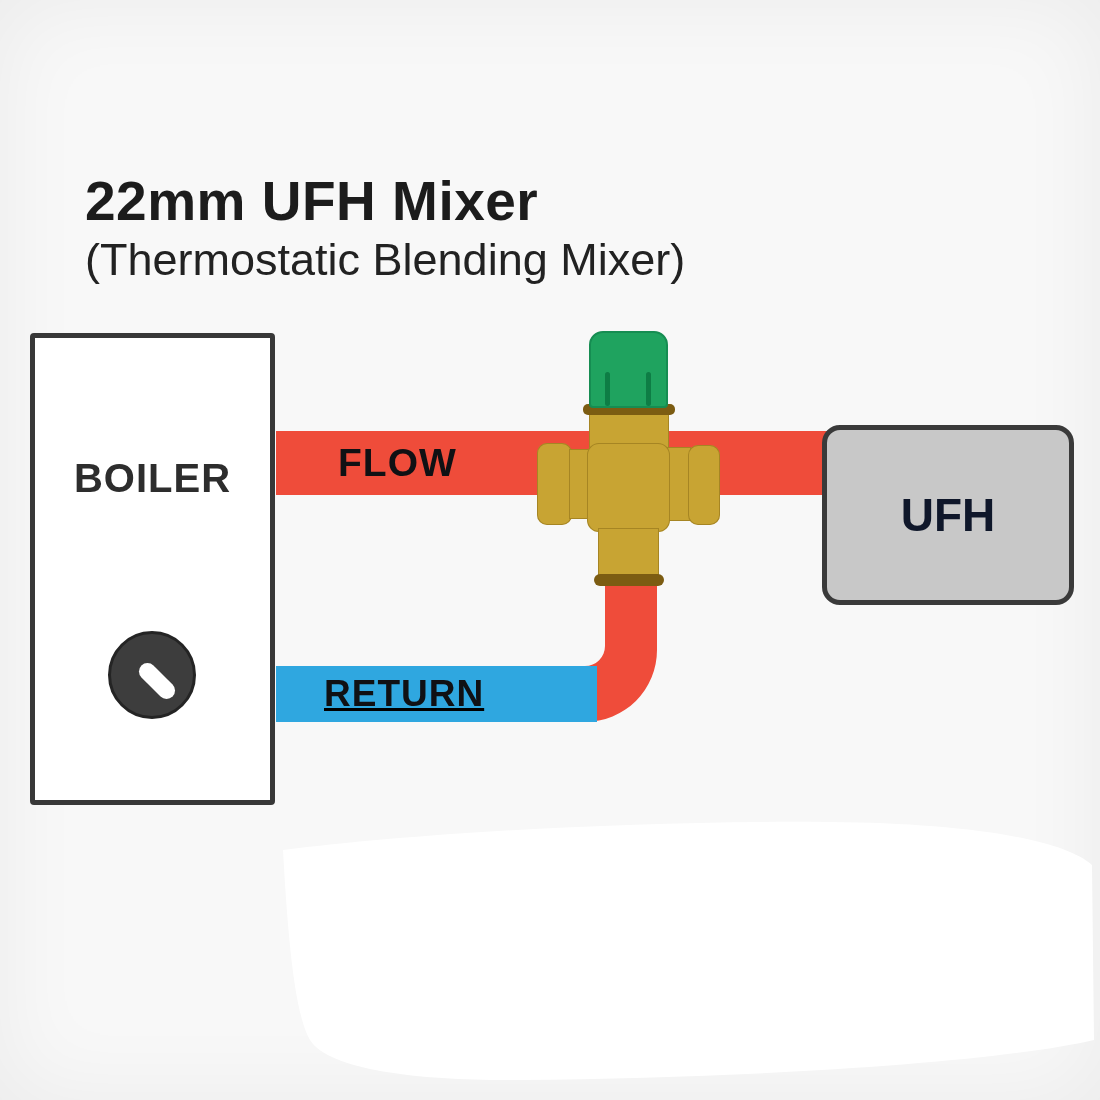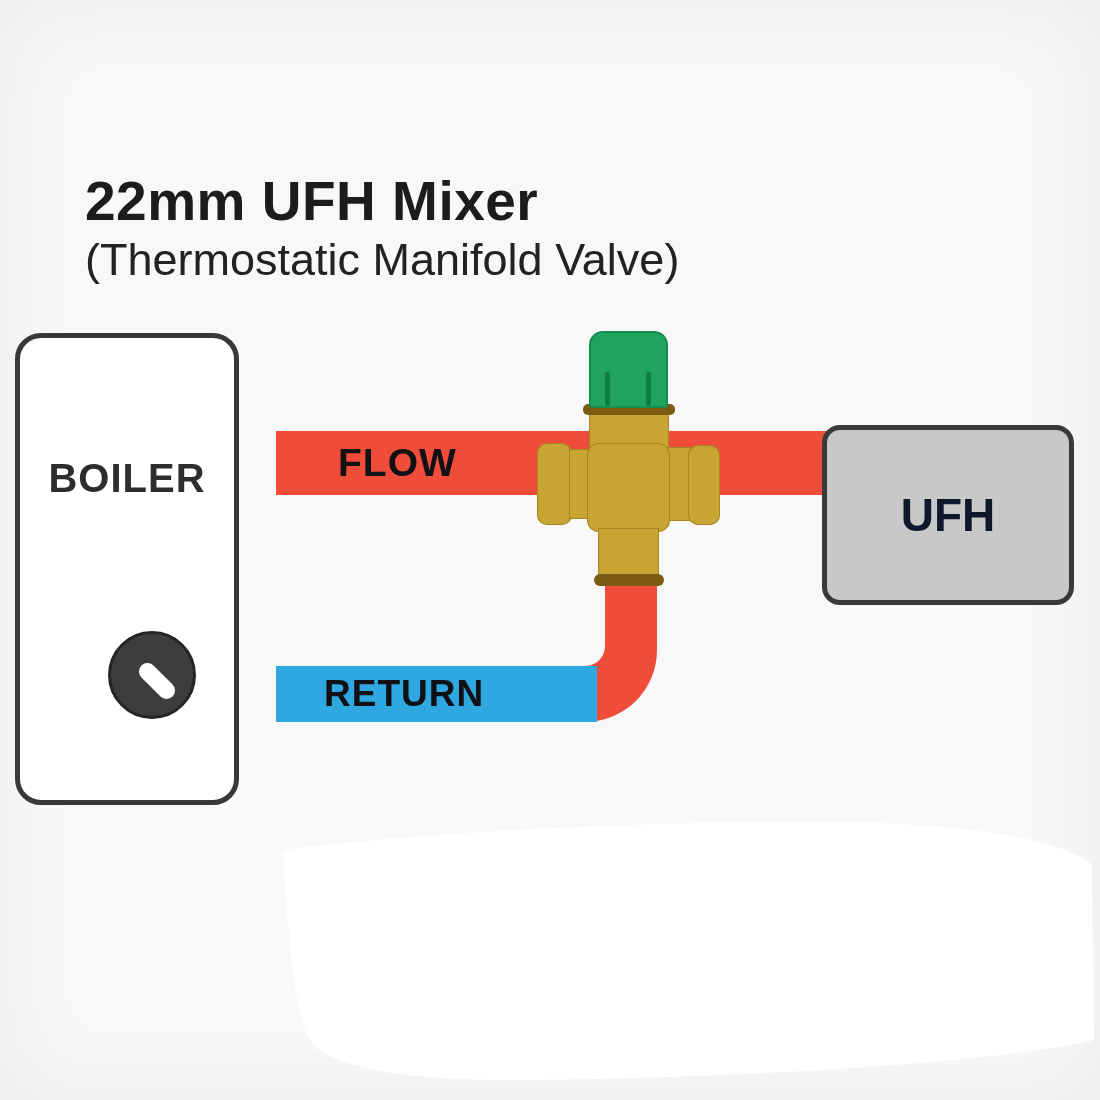--- a/index.html
+++ b/index.html
@@ -29,30 +29,30 @@
   }
   
   .title-block{position:absolute;left:85px;top:170px;width:1000px;text-align:left;color:var(--text-dark);}
   .title-line1{font-size:55px;font-weight:700;letter-spacing:.5px;line-height:62px;}
   .title-line2{font-size:45px;font-weight:400;line-height:56px;color:#222;}
   
   .white-blob{position:absolute;left:0;top:0;width:1100px;height:1100px;}
   
   .pipe{position:absolute;display:flex;align-items:center;}
   .flow-pipe{left:276px;top:431px;width:556px;height:64px;background:var(--flow-red);}
-  .return-pipe{left:276px;top:666px;width:321px;height:56px;background:var(--return-blue);}
+  .return-pipe{left:276px;top:666px;width:321px;height:56px;background:var(--return-blue);text-decoration:underline;}
   .pipe-label{font-weight:700;color:var(--label-black);letter-spacing:1px;}
   .flow-pipe .pipe-label{font-size:39px;padding-left:62px;}
   .return-pipe .pipe-label{font-size:37px;padding-left:48px;}
   .elbow-svg{position:absolute;left:0;top:0;width:1100px;height:1100px;pointer-events:none;}
   
   .boiler{
-    position:absolute;left:15px;top:333px;width:224px;height:472px;
+    position:absolute;left:30px;top:333px;width:245px;height:472px;
     background:#ffffff;border:5px solid var(--boiler-border);
-    border-radius:26px;box-sizing:border-box;
+    border-radius:4px;box-sizing:border-box;
   }
   .boiler-label{
     position:absolute;top:118px;left:0;width:100%;text-align:center;
     font-size:40px;font-weight:700;letter-spacing:1px;color:#2d2d2d;
   }
   .knob{
     position:absolute;left:108px;top:631px;width:88px;height:88px;
     border-radius:50%;background:var(--knob-fill);
     border:3px solid #242424;box-sizing:border-box;
   }
@@ -102,21 +102,21 @@
              C 420 833, 640 820, 830 822
              C 960 823, 1062 838, 1092 865
              L 1094 1040
              C 1000 1062, 760 1078, 520 1080
              C 430 1081, 330 1072, 310 1040
              C 295 1015, 288 940, 283 850 Z" fill="#ffffff"></path>
   </svg>
 
   <div class="title-block">
     <div class="title-line1">22mm UFH Mixer</div>
-    <div class="title-line2">(Thermostatic Manifold Valve)</div>
+    <div class="title-line2">(Thermostatic Blending Mixer)</div>
   </div>
 
   <div class="pipe flow-pipe">
     <span class="pipe-label">FLOW</span>
   </div>
 
   <svg class="elbow-svg" viewBox="0 0 1100 1100" aria-hidden="true">
     <path d="M 605 578 L 657 578 L 657 650
              A 72 72 0 0 1 585 722
              L 575 722 L 575 666 L 585 666

